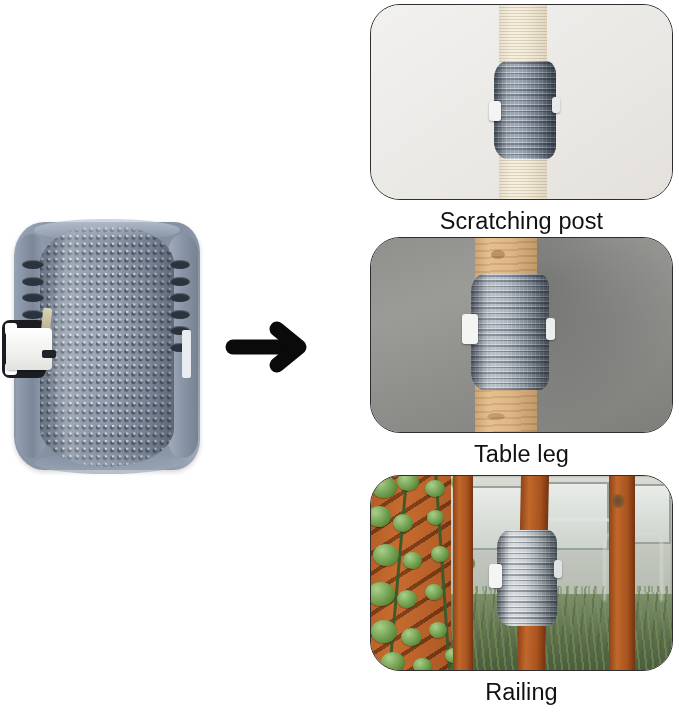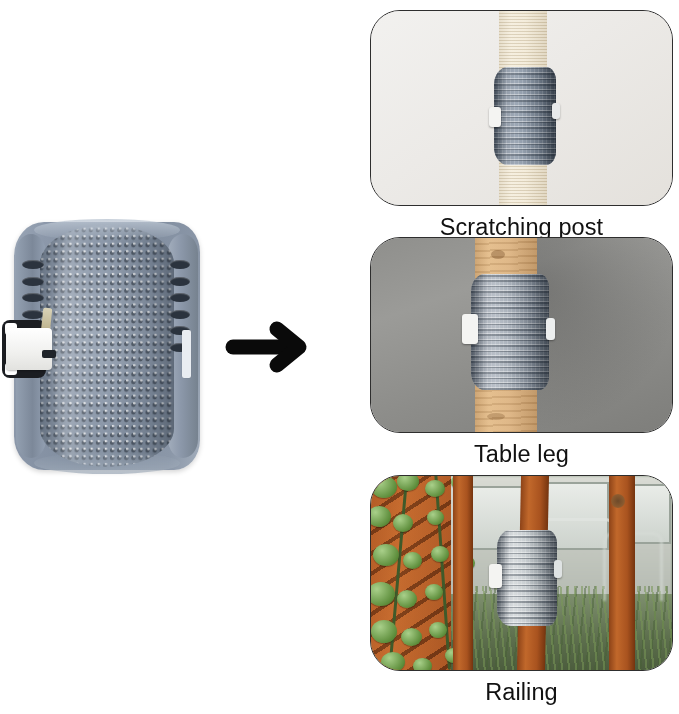--- a/index.html
+++ b/index.html
@@ -186,21 +186,21 @@
     width: 96px; height: 58px;
   }
 
   
   .panels {
     position: absolute;
     left: 370px; top: 0px;
     width: 309px; height: 714px;
   }
   .panel-block { position: absolute; left: 0; width: 303px; }
-  .panel-block.p1 { top: 10px; }
+  .panel-block.p1 { top: 4px; }
   .panel-block.p2 { top: 237px; }
   .panel-block.p3 { top: 475px; }
 
   .photo {
     position: relative;
     width: 301px; height: 194px;
     border: 1px solid #2e2e2e;
     border-radius: 30px;
     overflow: hidden;
     background: #ddd;

